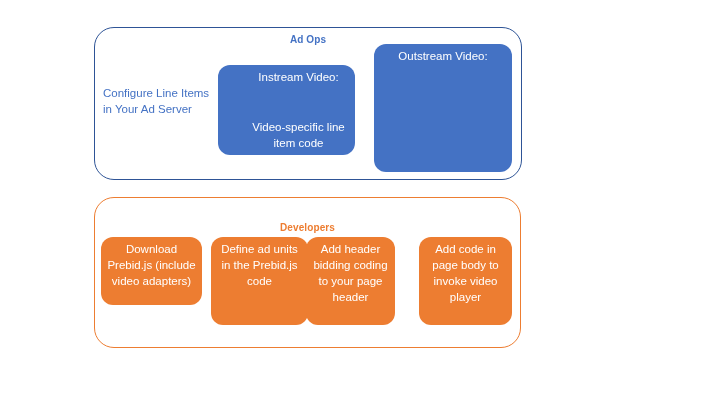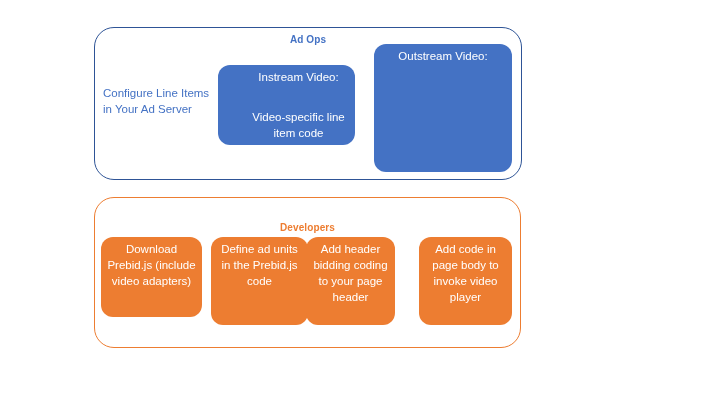--- a/index.html
+++ b/index.html
@@ -108,40 +108,40 @@
     display: block;
     height: 16px;
     width: 100%;
   }
 
   
   .node-instream {
     left: 218px;
     top: 65px;
     width: 137px;
-    height: 80px;
+    height: 90px;
     padding-left: 30px;
   }
   .node-outstream {
     left: 374px;
     top: 44px;
     width: 138px;
     height: 128px;
   }
 
   
   .node-configure {
     left: 103px;
     top: 72px;
     width: 112px;
     height: 58px;
   }
 
   
-  .node-dev-1 { left: 101px; top: 237px; width: 101px; height: 80px; }
+  .node-dev-1 { left: 101px; top: 237px; width: 101px; height: 68px; }
   .node-dev-2 { left: 211px; top: 237px; width:  97px; height: 88px; }
   .node-dev-3 { left: 306px; top: 237px; width:  89px; height: 88px; }
   .node-dev-4 { left: 419px; top: 237px; width:  93px; height: 88px; }
 </style>
 </head>
 <body>
 
 <div id="diagram">
 
   <div class="group group-adops">

